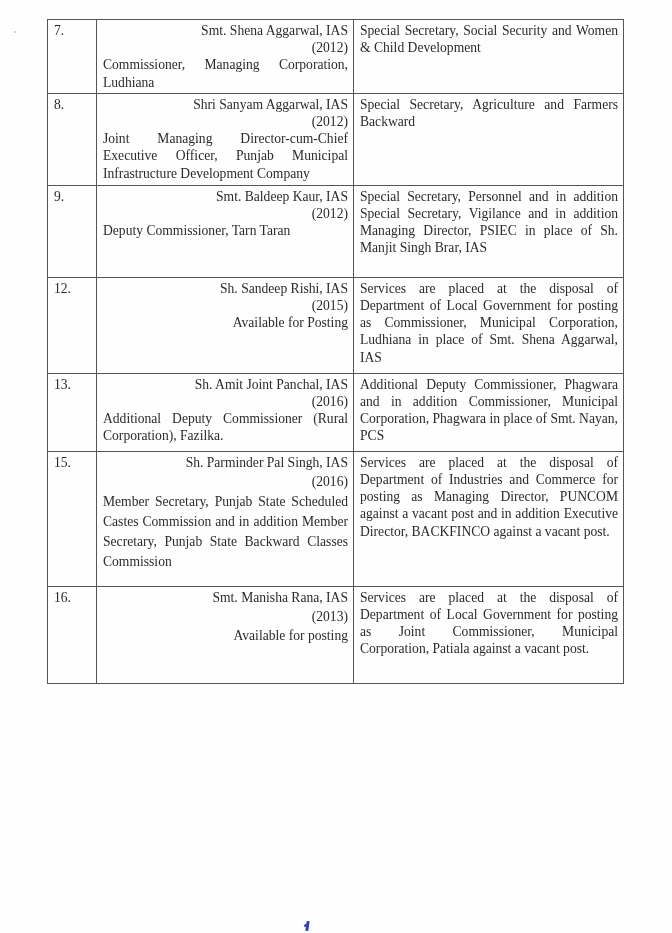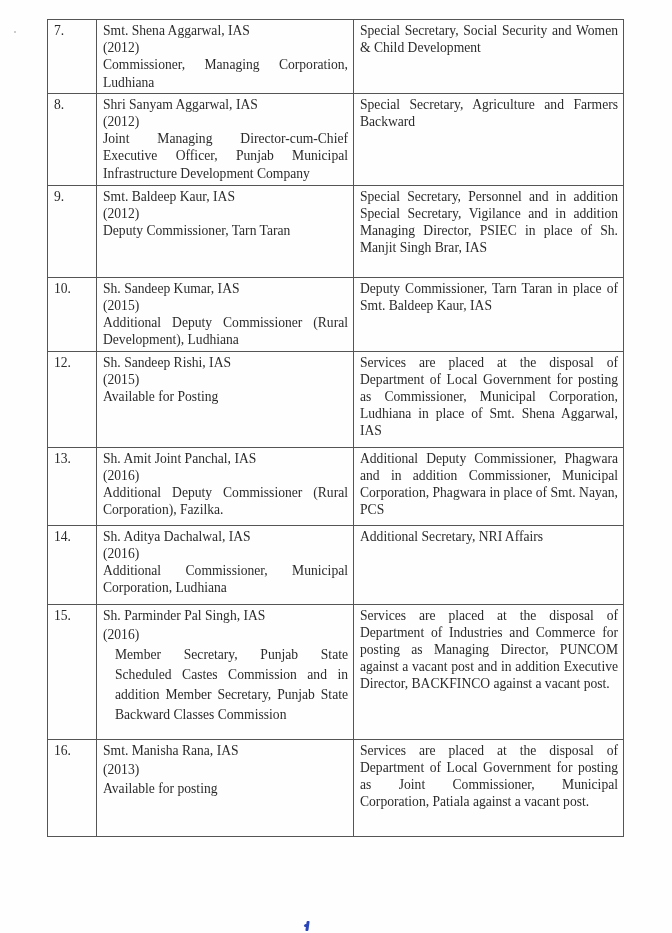--- a/index.html
+++ b/index.html
@@ -8,23 +8,23 @@
   .page { position: absolute; left: 0; top: 0; width: 672px; height: 933px; background: #fefefe; }
   table.postings { position: absolute; left: 47px; top: 19px; width: 576px;
                    border-collapse: collapse; table-layout: fixed; }
   table.postings td { border: 1px solid #555; vertical-align: top; padding: 2px 5px 2px 6px;
                       font-family: "Liberation Serif", "DejaVu Serif", serif;
                       font-size: 13.6px; line-height: 17.2px; color: #2b2b2b; }
   col.c-sno { width: 49px; }
   col.c-name { width: 257px; }
   col.c-post { width: 270px; }
   td.sno { padding-left: 6px; }
-  td.officer .line { display: block; }
+  td.officer .line { display: block; text-align: right; }
   td.officer .desig, td.posting { text-align: justify; text-align-last: left; }
-  td.officer .desig.spaced { line-height: 20px; margin-left: 12px; }
+  td.officer .desig.spaced { line-height: 20px; }
   .ink-mark { position: absolute; left: 306px; top: 921px; width: 3px; height: 10px;
               background: #2a45b8; border-radius: 1px; transform: skewX(-8deg); }
   .ink-mark::after { content: ""; position: absolute; left: -2px; top: 3px; width: 4px; height: 3px;
                      background: #2a45b8; border-radius: 2px; }
   .speck { position: absolute; left: 14px; top: 31px; width: 2px; height: 2px; background: #ccc; }
 </style>
 </head>
 <body>
 
 <div class="page">
@@ -57,55 +57,37 @@
       </tr>
       <tr style="height:92px">
         <td class="sno">9.</td>
         <td class="officer">
           <span class="line">Smt. Baldeep Kaur, IAS</span>
           <span class="line">(2012)</span>
           <span class="line desig">Deputy Commissioner, Tarn Taran</span>
         </td>
         <td class="posting">Special Secretary, Personnel and in addition Special Secretary, Vigilance and in addition Managing Director, PSIEC in place of Sh. Manjit Singh Brar, IAS</td>
       </tr>
-      <tr style="height:71px">
-        <td class="sno">10.</td>
-        <td class="officer">
-          <span class="line">Sh. Sandeep Kumar, IAS</span>
-          <span class="line">(2015)</span>
-          <span class="line desig">Additional Deputy Commissioner (Rural Development), Ludhiana</span>
-        </td>
-        <td class="posting">Deputy Commissioner, Tarn Taran in place of Smt. Baldeep Kaur, IAS</td>
-      </tr>
       <tr style="height:96px">
         <td class="sno">12.</td>
         <td class="officer">
           <span class="line">Sh. Sandeep Rishi, IAS</span>
           <span class="line">(2015)</span>
           <span class="line">Available for Posting</span>
         </td>
         <td class="posting">Services are placed at the disposal of Department of Local Government for posting as Commissioner, Municipal Corporation, Ludhiana in place of Smt. Shena Aggarwal, IAS</td>
       </tr>
       <tr style="height:78px">
         <td class="sno">13.</td>
         <td class="officer">
           <span class="line">Sh. Amit Joint Panchal, IAS</span>
           <span class="line">(2016)</span>
           <span class="line desig">Additional Deputy Commissioner (Rural Corporation), Fazilka.</span>
         </td>
         <td class="posting">Additional Deputy Commissioner, Phagwara and in addition Commissioner, Municipal Corporation, Phagwara in place of Smt. Nayan, PCS</td>
-      </tr>
-      <tr style="height:79px">
-        <td class="sno">14.</td>
-        <td class="officer">
-          <span class="line">Sh. Aditya Dachalwal, IAS</span>
-          <span class="line">(2016)</span>
-          <span class="line desig">Additional Commissioner, Municipal Corporation, Ludhiana</span>
-        </td>
-        <td class="posting">Additional Secretary, NRI Affairs</td>
       </tr>
       <tr style="height:135px">
         <td class="sno">15.</td>
         <td class="officer">
           <span class="line">Sh. Parminder Pal Singh, IAS</span>
           <span class="line" style="line-height:21px">(2016)</span>
           <span class="line desig spaced">Member Secretary, Punjab State Scheduled Castes Commission and in addition Member Secretary, Punjab State Backward Classes Commission</span>
         </td>
         <td class="posting">Services are placed at the disposal of Department of Industries and Commerce for posting as Managing Director, PUNCOM against a vacant post and in addition Executive Director, BACKFINCO against a vacant post.</td>
       </tr>

